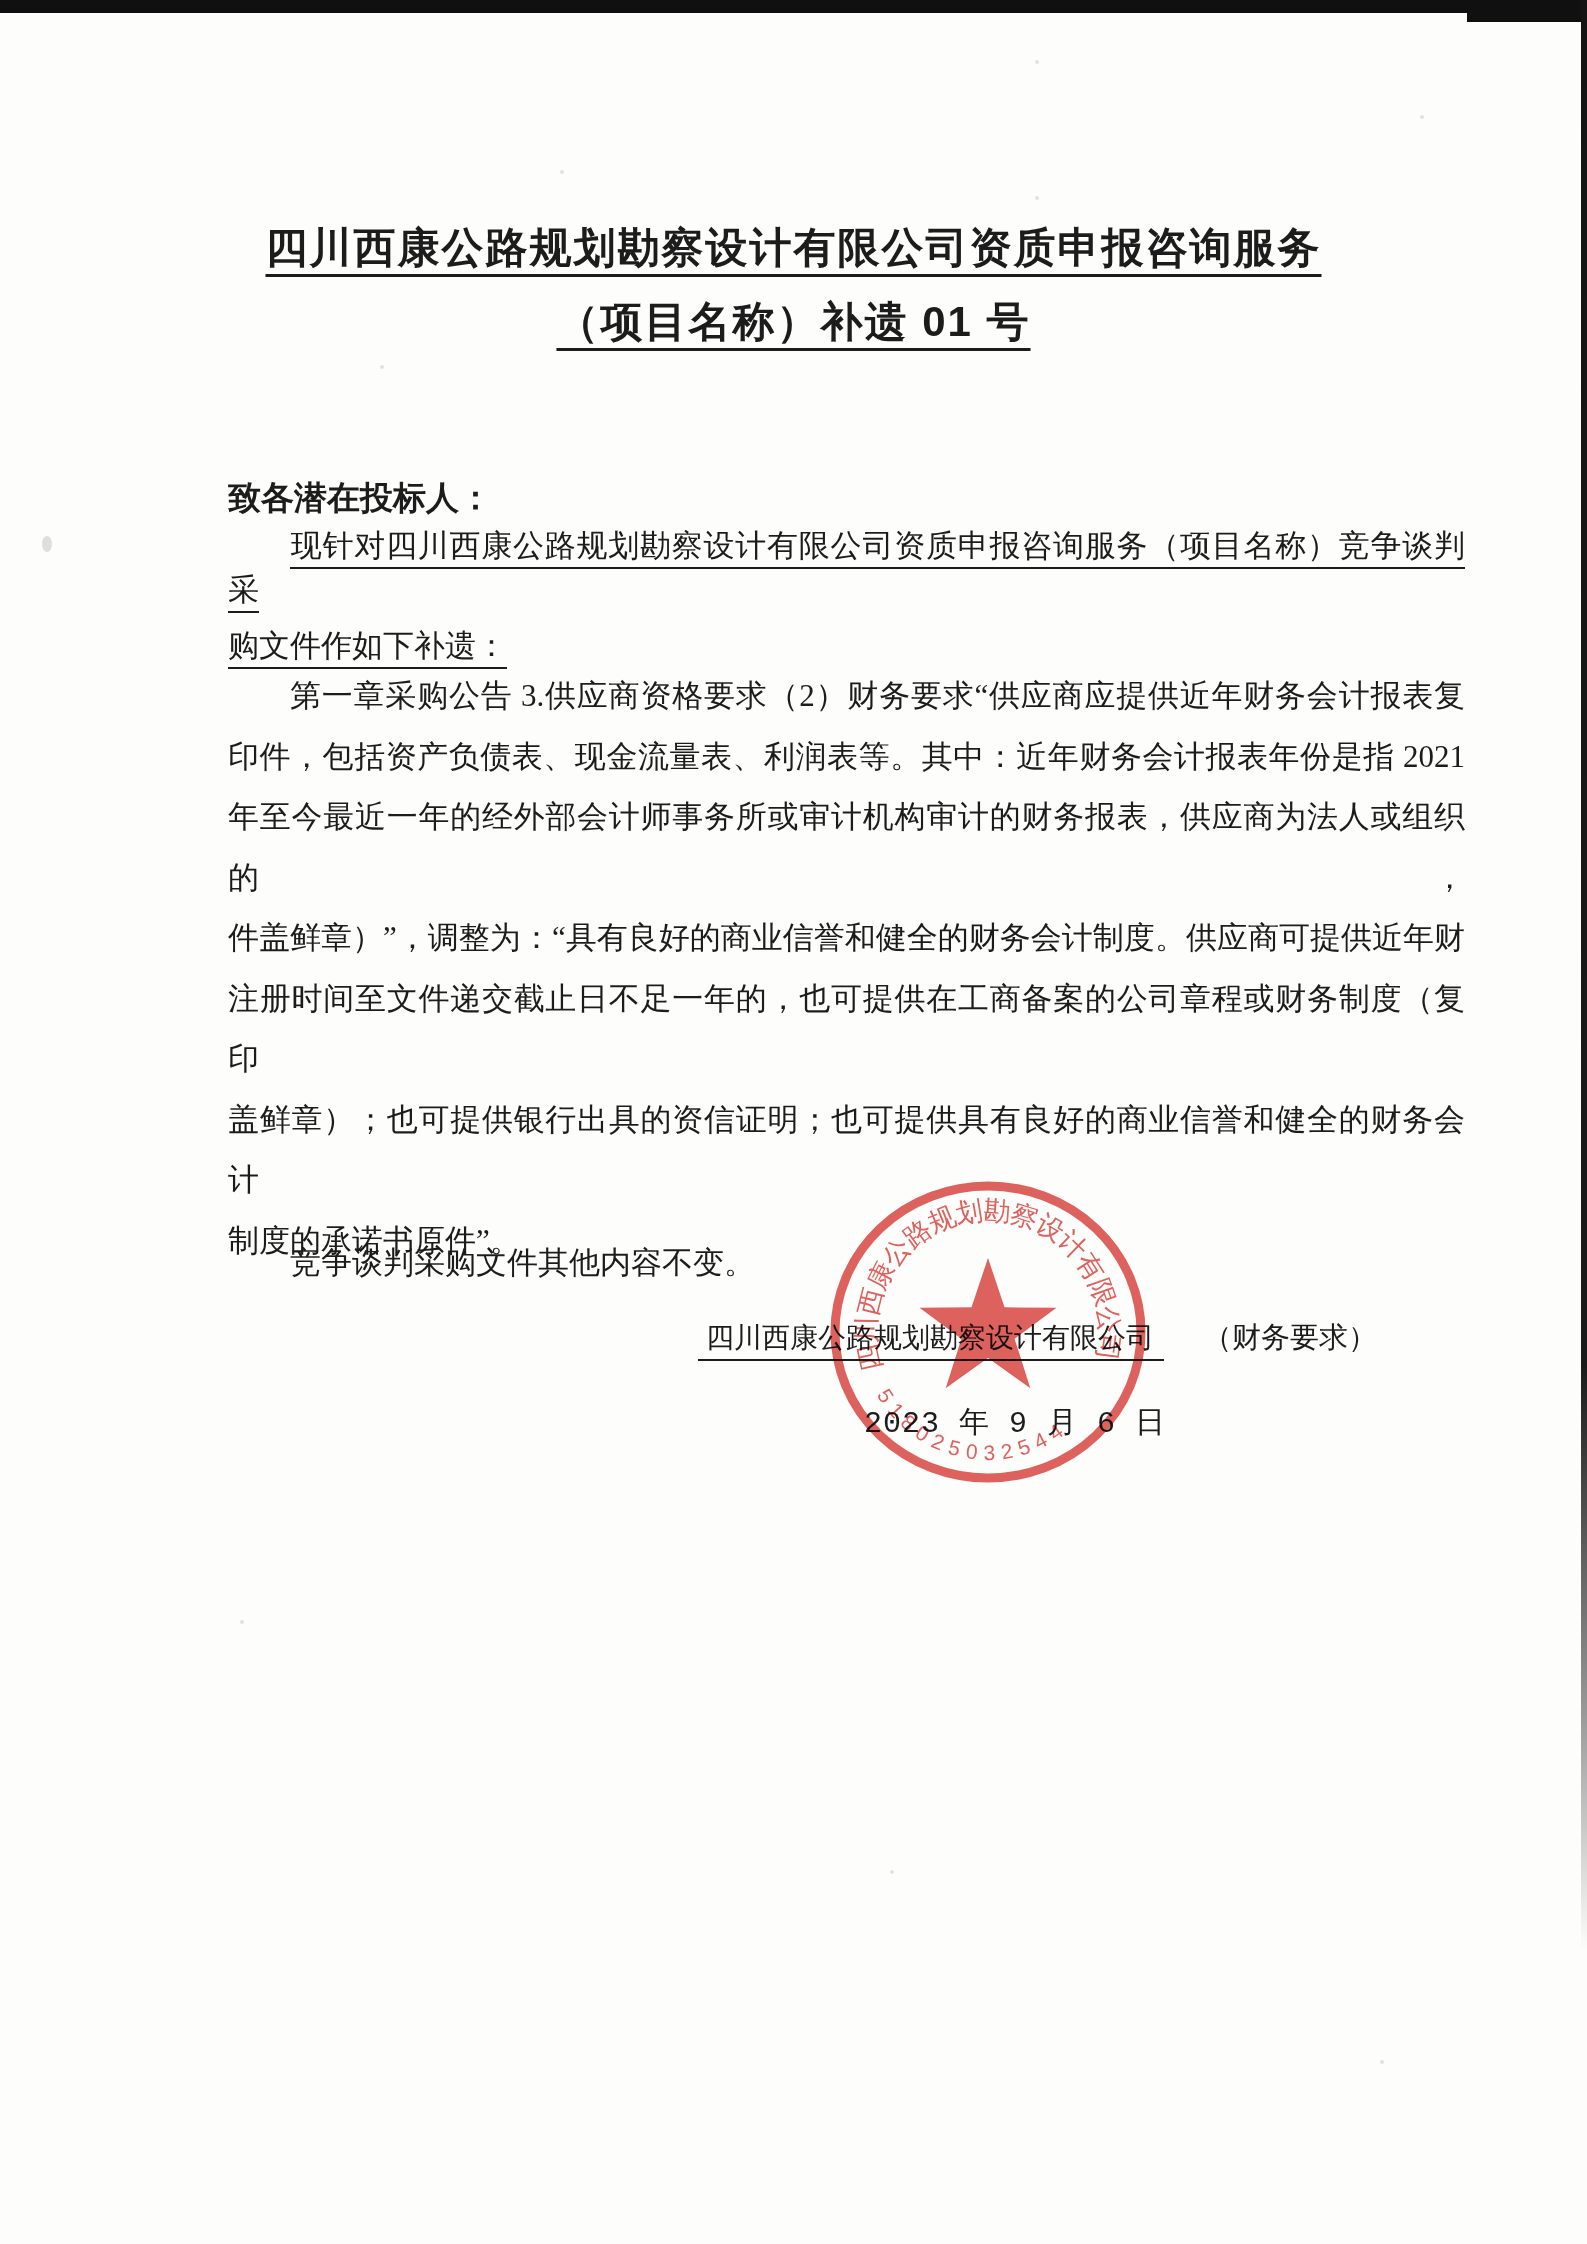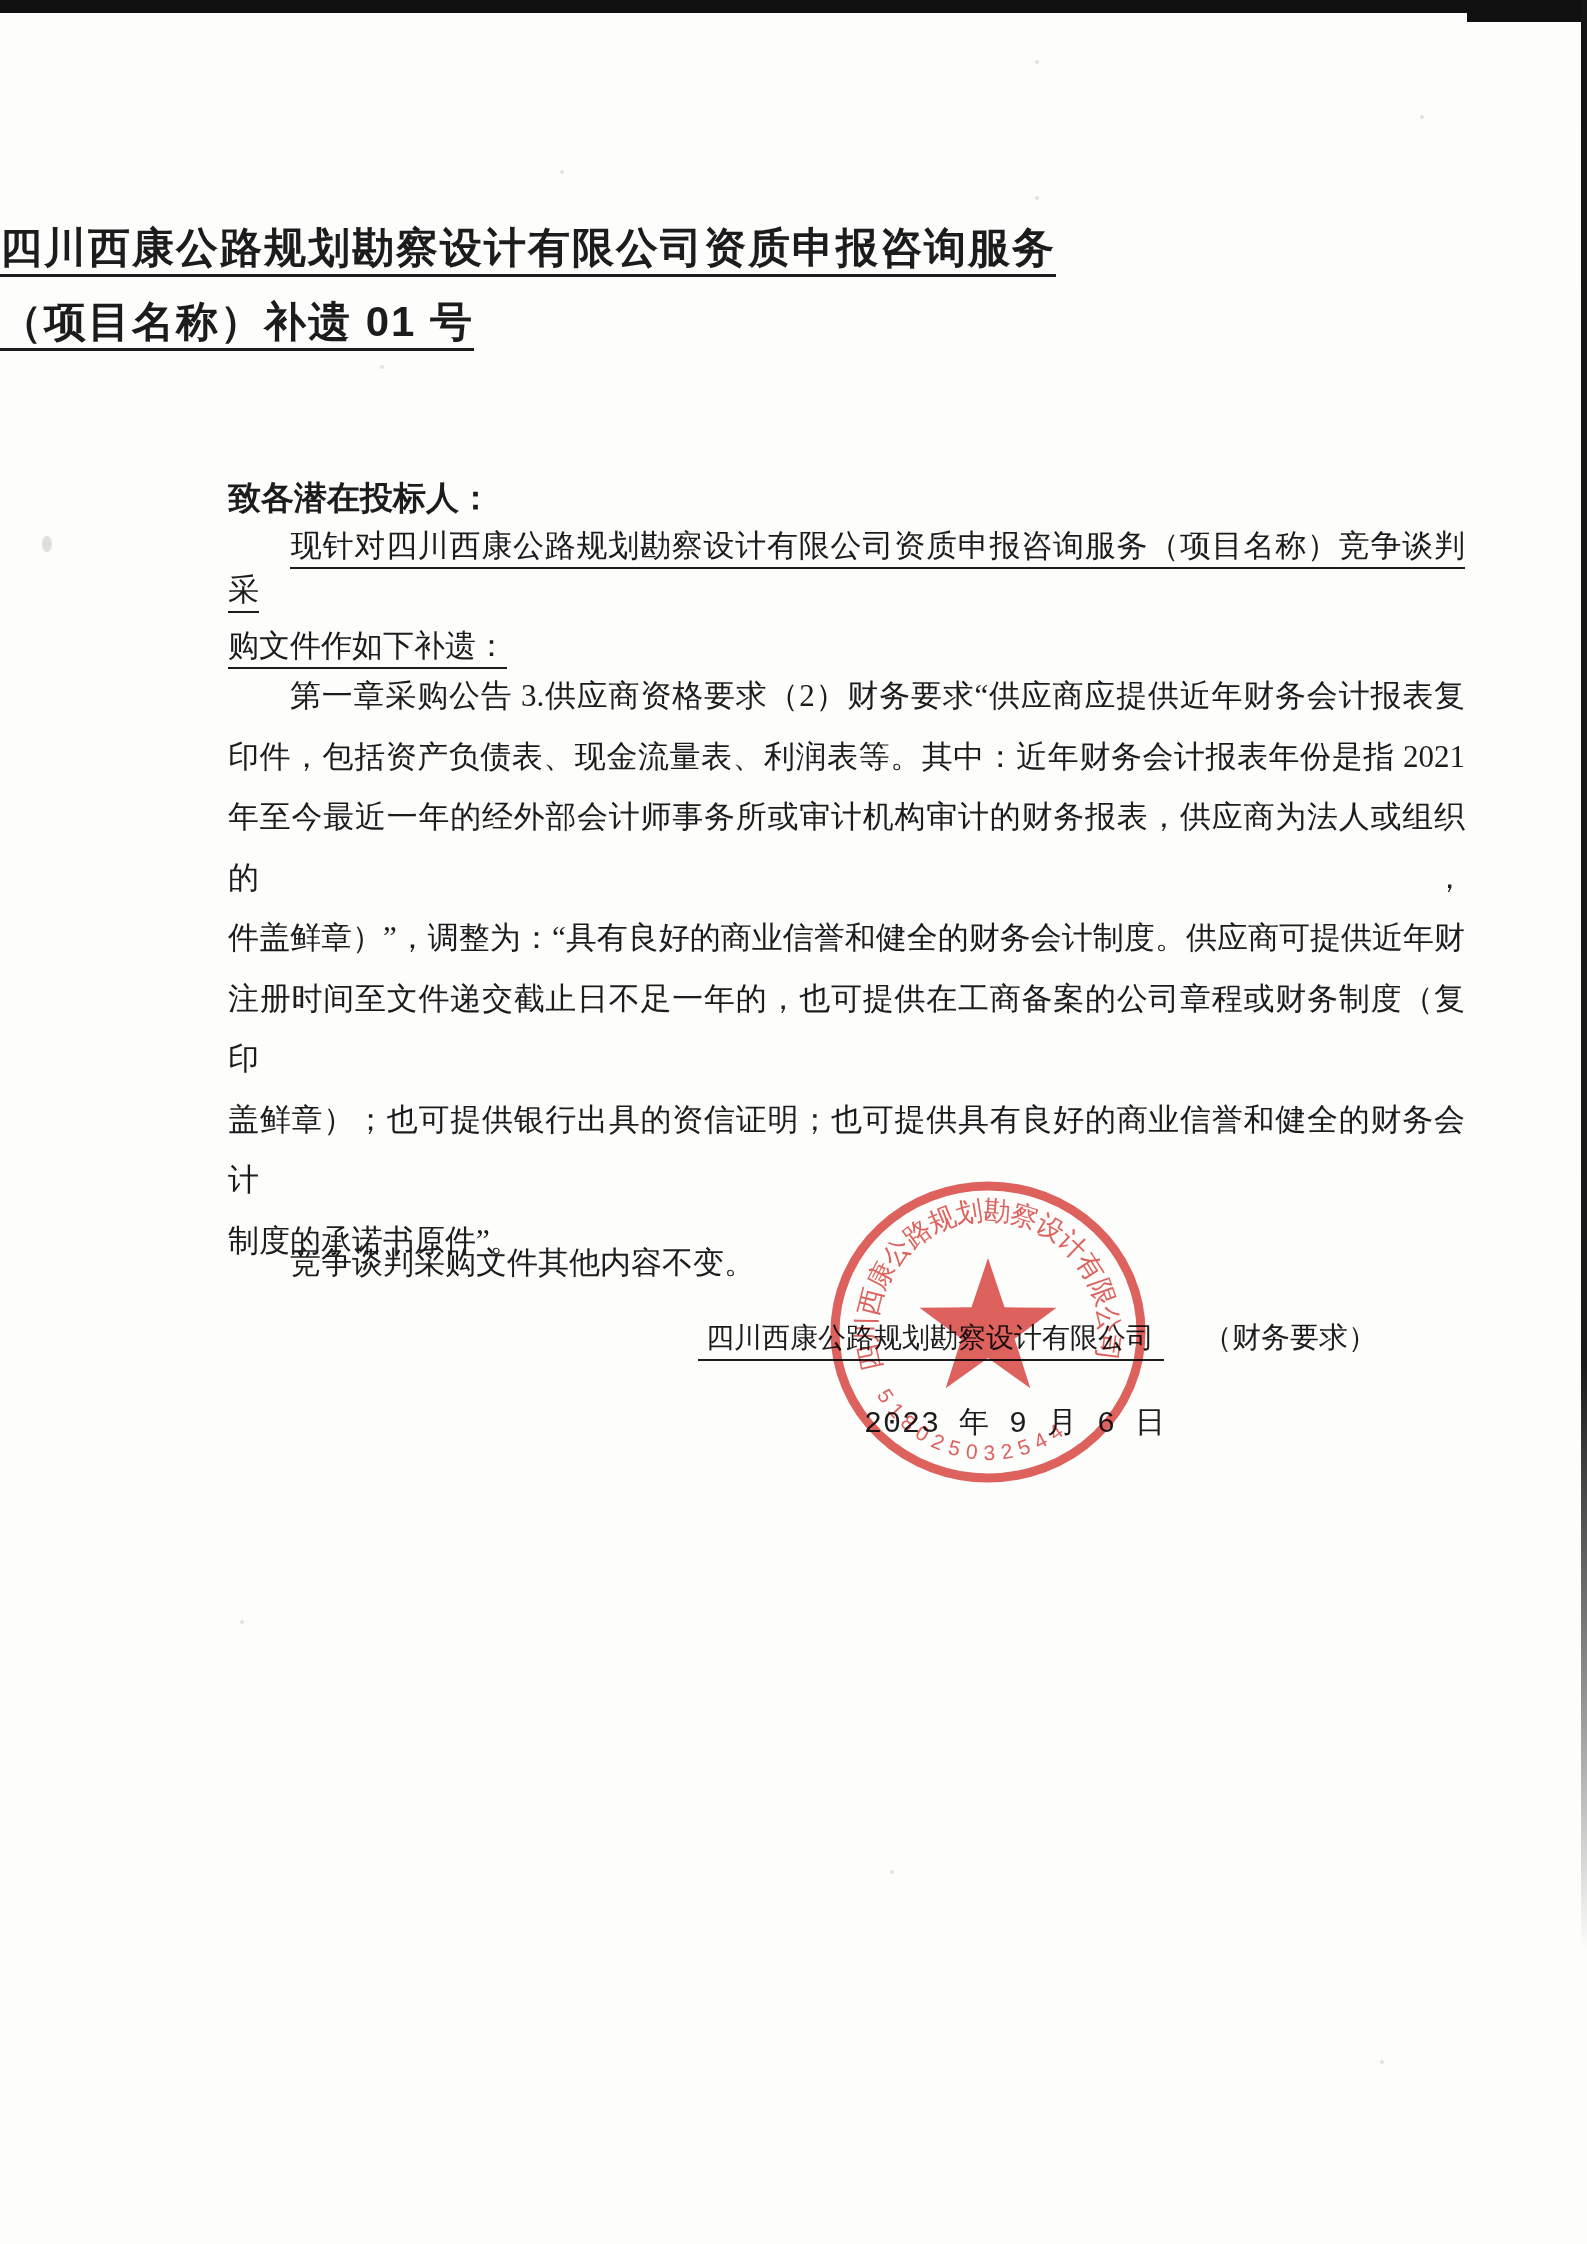--- a/index.html
+++ b/index.html
@@ -14,21 +14,21 @@
   
   .scan-top-bar{position:absolute;left:0;top:0;width:1587px;height:13px;background:#101010;}
   .scan-top-right{position:absolute;right:0;top:0;width:120px;height:22px;background:#101010;}
   .scan-right-strip{position:absolute;right:0;top:0;width:6px;height:1950px;
     background:linear-gradient(to bottom,#141414 0%,#1a1a1a 70%,#9a9a9a 88%,rgba(150,150,150,0) 100%);}
   .scan-mark{position:absolute;background:#b7b7b7;opacity:.45;border-radius:50%;}
   .speck{position:absolute;width:4px;height:4px;border-radius:50%;background:#cfcfcf;opacity:.6;}
 
   
   .title{
-    position:absolute;left:0;width:1587px;
+    position:absolute;left:0;width:1587px;text-align:center;
     font-family:"Liberation Sans","DejaVu Sans",sans-serif;
     font-weight:bold;font-size:42px;letter-spacing:2px;line-height:52px;
   }
   .title .u-thick{text-decoration:underline;text-decoration-thickness:3px;text-underline-offset:12px;}
   .title1{top:222px;}
   .title2{top:296px;}
 
   .salutation{
     position:absolute;left:228px;top:444px;
     font-family:"Liberation Sans","DejaVu Sans",sans-serif;

